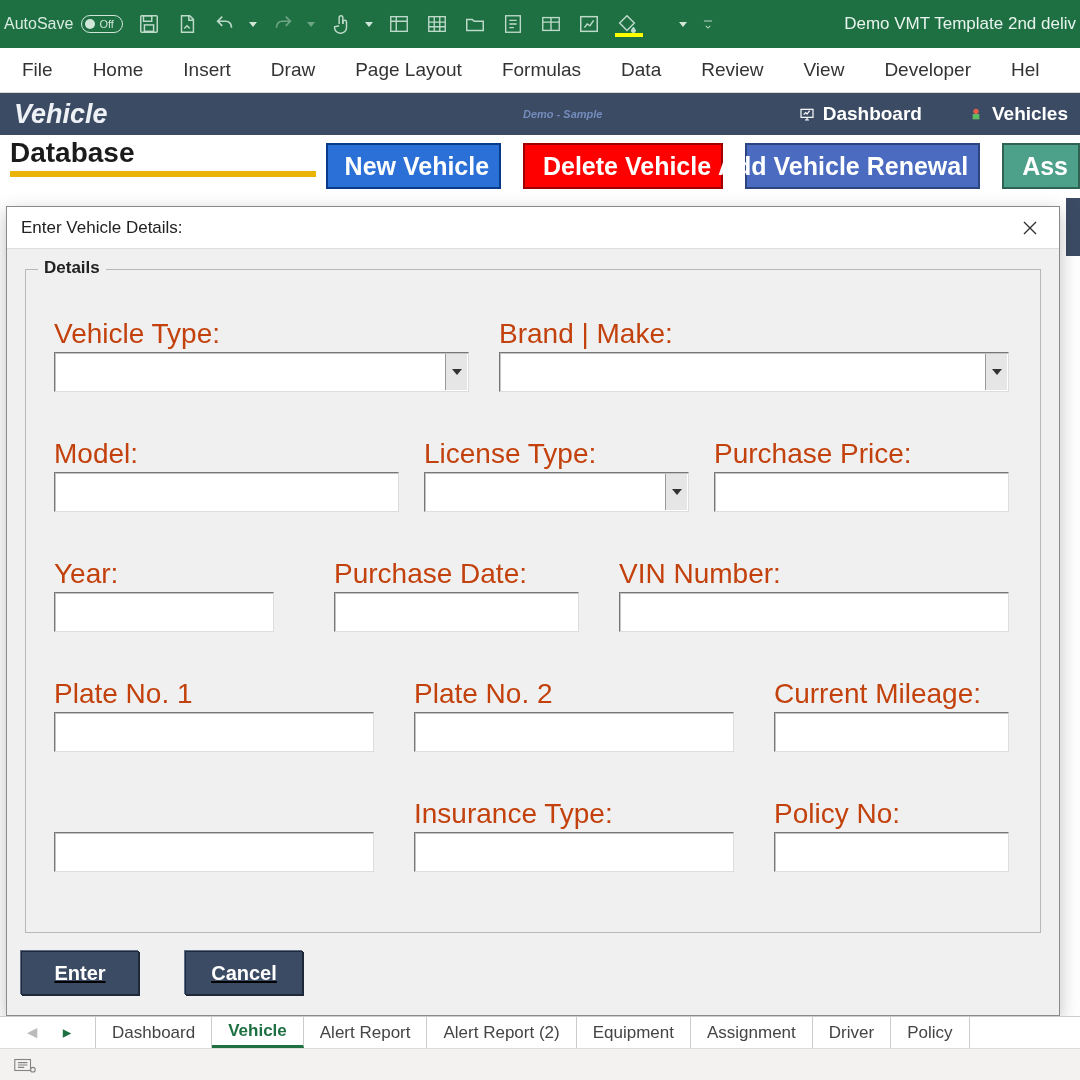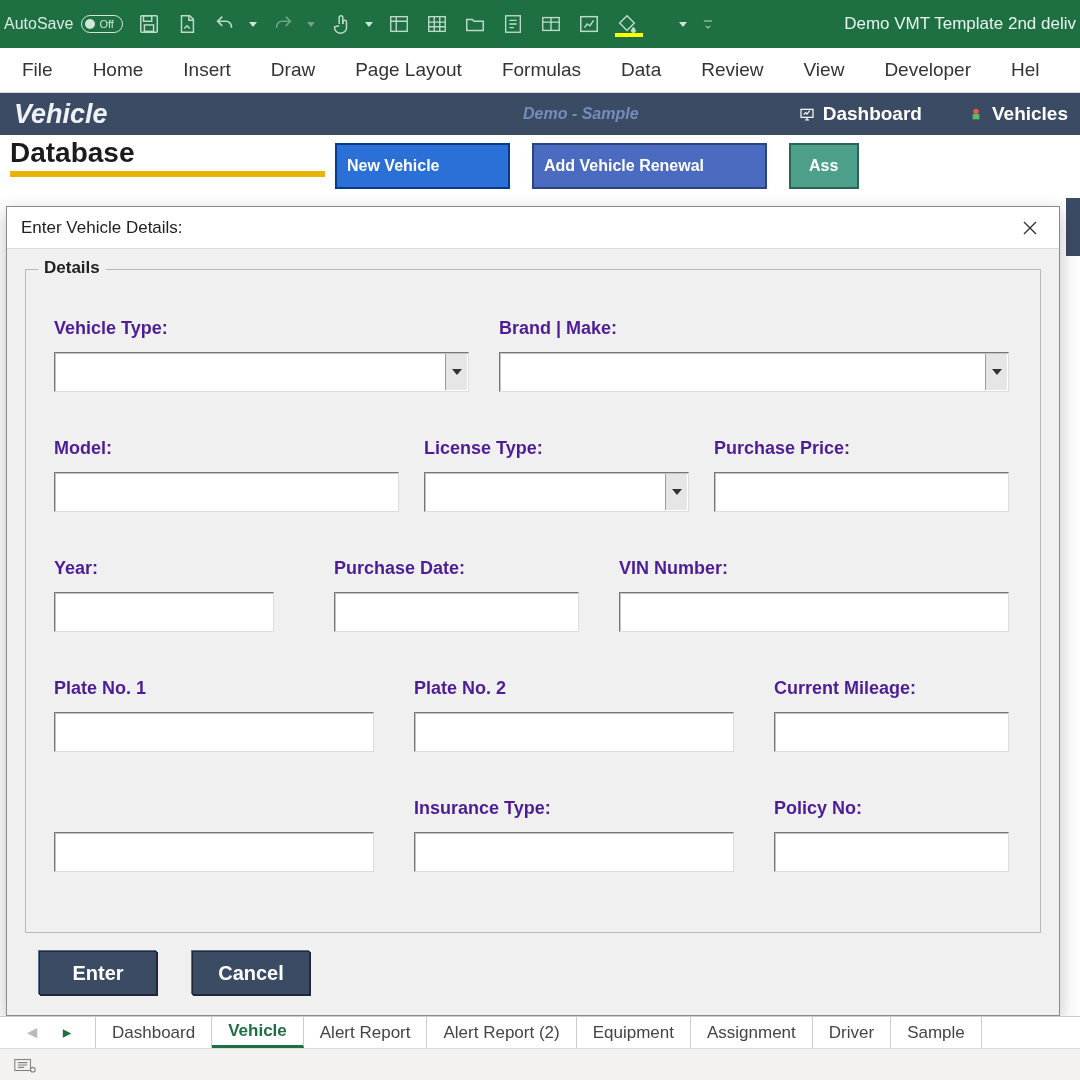--- a/index.html
+++ b/index.html
@@ -19,54 +19,54 @@
 
   
   .ribbon-tabs { height: 45px; background: #fff; display: flex; align-items: center; padding: 0 22px; gap: 40px; border-bottom: 1px solid #d9d9d9; }
   .ribbon-tab { color: #333; font-size: 19px; cursor: pointer; }
 
   
   .app-strip { height: 42px; background: #3c4b64; display: flex; align-items: center; color: #fff; }
   .app-strip-left { width: 515px; padding-left: 14px; display: flex; align-items: center; }
   .app-strip-left .title-big { font-size: 27px; font-weight: bold; font-style: italic; color: #eef2f7; }
   .app-strip-right { flex: 1; display: flex; align-items: center; padding-left: 8px; gap: 60px; }
-  .demo-sample { color: #748dbd; font-weight: bold; font-style: italic; font-size: 16px; }
+  .demo-sample { color: #748dbd; font-weight: bold; font-style: italic; font-size: 11px; }
   .nav-link { display: flex; align-items: center; gap: 8px; font-weight: bold; font-size: 19px; color: #fff; white-space: nowrap;}
   .nav-icon { width: 16px; height: 16px; }
   .nav-right-group { display: flex; gap: 46px; margin-left: auto; padding-right: 12px;}
 
   
   .subhead-row { height: 62px; background: #fff; display: flex; align-items: flex-start; position: relative;}
   .subhead-left { width: 335px; padding: 2px 10px 0 10px; }
   .subhead-left .title2 { font-size: 28px; font-weight: bold; color: #1b1b1b; border-bottom: 6px solid #eab308; padding-bottom: 2px;}
   .action-btns { display: flex; gap: 22px; padding-top: 8px; flex: 1;}
-  .actbtn { height: 46px; display: flex; align-items: center; justify-content: flex-start; font-size: 16px; font-weight: bold; color: #fff; border: 2px solid; cursor: pointer; padding: 0 10px; white-space: nowrap;}
+  .actbtn { height: 46px; display: flex; align-items: center; justify-content: flex-end; font-size: 25px; font-weight: bold; color: #fff; border: 2px solid; cursor: pointer; padding: 0 10px; white-space: nowrap;}
   .btn-new { width: 175px; background: #2a70d6; border-color: #083a8a; }
   .btn-del { width: 200px; background: #ff0000; border-color: #a00000; }
   .btn-renew { width: 235px; background: #4a6bbf; border-color: #2c4480; }
   .btn-assign { width: auto; flex: 0 0 70px; background: #4da08a; border-color: #2e6354; padding-left: 18px;}
   .right-dark-cap { position: absolute; top: 198px; right: 0; width: 14px; height: 58px; background: #3c4b64;}
 
   
   .dialog { position: absolute; top: 206px; left: 6px; width: 1054px; background: #f0f0f0; border: 1px solid #8a8a8a; box-shadow: 0 6px 18px rgba(0,0,0,0.25);}
   .dialog-header { height: 42px; background: #fff; display: flex; align-items: center; padding: 0 14px; border-bottom: 1px solid #ddd; text-align: center;}
   .dialog-header-title { font-size: 17px; color: #222; }
   .dialog-close { margin-left: auto; width: 30px; height: 30px; display: flex; align-items: center; justify-content: center; cursor: pointer;}
 
   .fieldset { margin: 20px 18px 18px 18px; border: 1px solid #b8b8b8; position: relative; padding: 48px 28px 34px 28px; background: #f0f0f0;}
   .legend { position: absolute; top: -12px; left: 12px; background: #f0f0f0; padding: 0 6px; font-weight: bold; font-size: 17px; color: #222;}
 
   .form-grid { position: relative; width: 100%; height: 580px;}
-  .lbl { font-size: 18px; font-weight: bold; color: #4c1d95; position: absolute;}
+  .lbl { font-size: 28px; font-weight: normal; color: #c2410c; position: absolute;}
   .inp-wrap { position: absolute; background: #fff; border-top: 1px solid #777; border-left: 1px solid #777; border-right: 1px solid #ddd; border-bottom: 1px solid #ddd; box-shadow: inset 1px 1px 0 #c4c4c4;}
   .inp { width: 100%; height: 100%; border: none; outline: none; background: transparent; font-size: 18px; padding: 2px 6px;}
   .combo-btn { position: absolute; right: 1px; top: 1px; bottom: 1px; width: 22px; background: #e6e6e6; border-left: 1px solid #999; display: flex; align-items: center; justify-content: center; cursor: pointer;}
   .combo-btn::after { content: ""; border-left: 5px solid transparent; border-right: 5px solid transparent; border-top: 6px solid #333;}
 
-  .dlg-btns { display: flex; gap: 35px; padding: 0 0 20px 32px;}
+  .dlg-btns { display: flex; gap: 46px; padding: 0 0 20px 14px; text-decoration: underline;}
   .dlg-btn { width: 118px; height: 44px; background: #3c4b64; color: #fff; font-size: 20px; font-weight: bold; display: flex; align-items: center; justify-content: center; border: 1px solid #1e2838; box-shadow: 1px 1px 0 #1e2838, -1px -1px 0 #5e6f8b; cursor: pointer;}
 
   
   .sheet-bar { position: absolute; bottom: 32px; left: 0; right: 0; height: 32px; background: #fff; border-top: 1px solid #ccc; display: flex; align-items: stretch; font-size: 17px;}
   .sheet-nav { width: 96px; display: flex; align-items: center; justify-content: center; gap: 22px; color: #999; border-right: 1px solid #ccc;}
   .sheet-nav .arrow-active { color: #1e6f42;}
   .sheet-tab { padding: 0 16px; display: flex; align-items: center; border-right: 1px solid #ccc; color: #444; cursor: pointer; white-space: nowrap;}
   .sheet-tab.active { color: #1e6f42; font-weight: bold; border-bottom: 3px solid #1e6f42; background: #fff; box-shadow: inset 0 -1px 0 #fff, 0 -1px 0 #ccc;}
 
   
@@ -214,20 +214,23 @@
 </div>
 
 <div class="subhead-row">
   <div class="subhead-left">
     <div class="title2">Database</div>
   </div>
   <div class="action-btns">
     <div class="actbtn btn-new">
         <span>New Vehicle</span>
       </div>
+    <div class="actbtn btn-del">
+        <span>Delete Vehicle</span>
+      </div>
     <div class="actbtn btn-renew">
         <span>Add Vehicle Renewal</span>
       </div>
     <div class="actbtn btn-assign">
         <span>Ass</span>
       </div>
   </div>
 </div>
 <div class="right-dark-cap"></div>
 
@@ -325,21 +328,21 @@
     <span style="color:#bbb">◄</span>
     <span class="arrow-active">▸</span>
   </div>
   <div class="sheet-tab">Dashboard</div>
   <div class="sheet-tab active">Vehicle</div>
   <div class="sheet-tab">Alert Report</div>
   <div class="sheet-tab">Alert Report (2)</div>
   <div class="sheet-tab">Equipment</div>
   <div class="sheet-tab">Assignment</div>
   <div class="sheet-tab">Driver</div>
-  <div class="sheet-tab">Sample</div>
+  <div class="sheet-tab">Policy</div>
 </div>
 
 <div class="status-bar">
   <svg class="status-icon" viewBox="0 0 28 20" fill="none" stroke="#555" stroke-width="1.4">
       <rect x="1" y="3" width="20" height="14"></rect>
       <path d="M5 7h12M5 10h12M5 13h8"></path>
       <circle cx="24" cy="16" r="3"></circle>
     </svg>
 </div>
 

